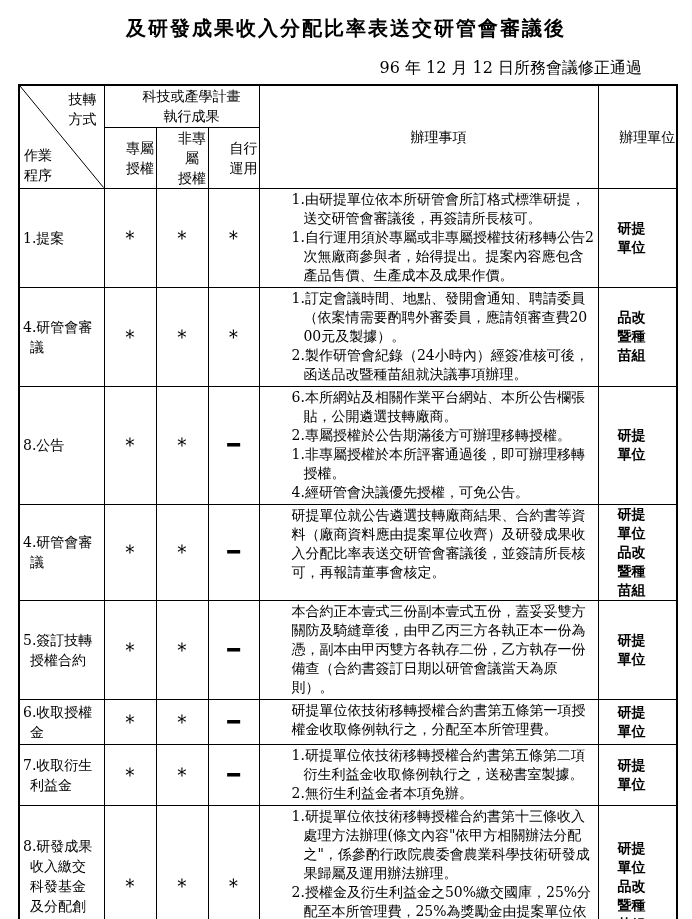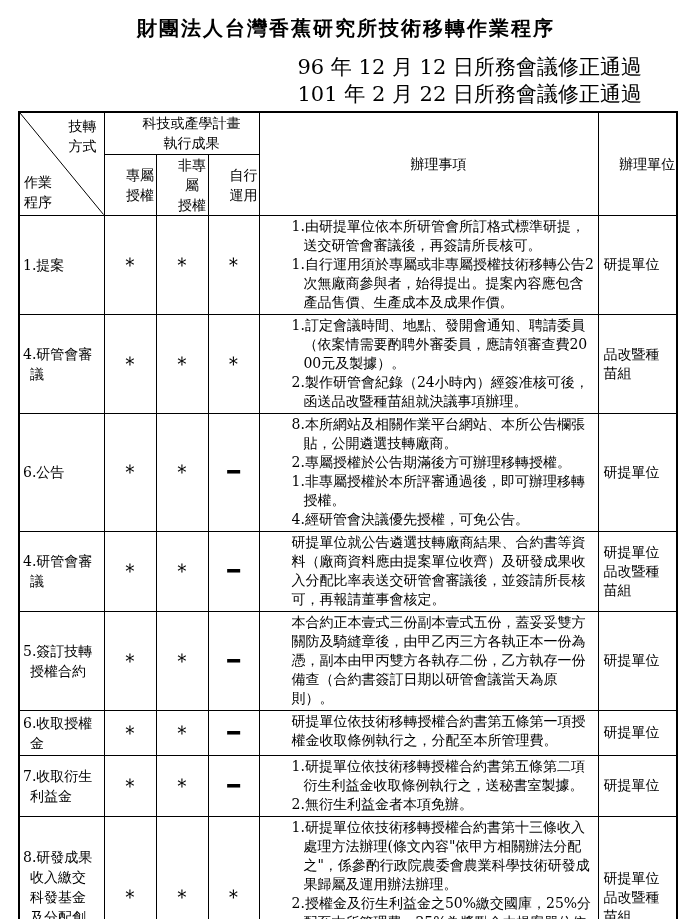--- a/index.html
+++ b/index.html
@@ -7,21 +7,21 @@
     width:692px; height:919px; background:#ffffff; color:#000;
     font-family:"DejaVu Serif","Liberation Serif",serif;
     overflow:hidden;
   }
   .title {
     text-align:center; font-size:20px; font-weight:bold;
     letter-spacing:2px; padding-top:15px;
   }
   .revisions {
     text-align:right; padding-right:50px; margin-top:12px;
-    font-size:21px; line-height:27px;
+    font-size:16px; line-height:27px;
   }
   table.main {
     border-collapse:collapse; table-layout:fixed;
     width:658px; margin:3px 0 0 18px;
     border:2px solid #000;
   }
   td {
     border:1px solid #000; padding:0; font-size:14px;
     vertical-align:middle; word-break:break-all;
   }
@@ -34,40 +34,39 @@
   .c-bl { position:absolute; bottom:3px; left:4px; text-align:right; white-space:pre-line; line-height:20px; }
   
   .proc {
     vertical-align:middle; line-height:20px; white-space:pre-line;
     padding:2px 1px 2px calc(3px + 0.5em); text-indent:-0.5em;margin-left:17px;
   }
   .mark { text-align:center; vertical-align:middle; font-size:21px; }
   .items { vertical-align:top; padding:1px 3px 2px 3px; }
   .item { line-height:19px;margin-left:29px; }
   .item.num { padding-left:0.85em; text-indent:-0.85em; }
-  .unit { vertical-align:middle; padding:0 5px; line-height:19px; }
+  .unit { vertical-align:middle; padding:0 19px; line-height:19px;font-weight:bold; }
   tr.h1 { height:42px; }
   tr.h2 { height:41px; }
   tr.r1 { height:88px; }
   tr.r2 { height:95px; }
   tr.r3 { height:113px; }
   tr.r4 { height:78px; }
   tr.r5 { height:80px; }
   tr.r6 { height:43px; }
   tr.r7 { height:53px; }
   tr.r8 { height:163px; }
 </style>
 </head>
 <body>
 
-<div class="title">財團法人台灣香蕉研究所技術移轉作業程序</div>
+<div class="title">及研發成果收入分配比率表送交研管會審議後</div>
 
 <div class="revisions">
   <div>96 年 12 月 12 日所務會議修正通過</div>
-  <div>101 年 2 月 22 日所務會議修正通過</div>
 </div>
 
 <table class="main">
   <colgroup>
     <col style="width:85px">
       <col style="width:52px">
       <col style="width:52px">
     <col style="width:51px">
       <col style="width:339px">
       <col style="width:79px">
@@ -120,26 +119,26 @@
       <td class="items">
         <div class="item num">1.訂定會議時間、地點、發開會通知、聘請委員（依案情需要酌聘外審委員，應請領審查費2000元及製據）。</div>
         <div class="item num">2.製作研管會紀錄（24小時內）經簽准核可後，函送品改暨種苗組就決議事項辦理。</div>
       </td>
       <td class="unit">
         <div>品改暨種苗組</div>
       </td>
     </tr>
 
     <tr class="r3">
-      <td class="proc">6.公告</td>
-      <td class="mark">＊</td>
-      <td class="mark">＊</td>
-      <td class="mark">━</td>
-      <td class="items">
-        <div class="item num">8.本所網站及相關作業平台網站、本所公告欄張貼，公開遴選技轉廠商。</div>
+      <td class="proc">8.公告</td>
+      <td class="mark">＊</td>
+      <td class="mark">＊</td>
+      <td class="mark">━</td>
+      <td class="items">
+        <div class="item num">6.本所網站及相關作業平台網站、本所公告欄張貼，公開遴選技轉廠商。</div>
         <div class="item num">2.專屬授權於公告期滿後方可辦理移轉授權。</div>
         <div class="item num">1.非專屬授權於本所評審通過後，即可辦理移轉授權。</div>
         <div class="item num">4.經研管會決議優先授權，可免公告。</div>
       </td>
       <td class="unit">
         <div>研提單位</div>
       </td>
     </tr>
 
     <tr class="r4">

